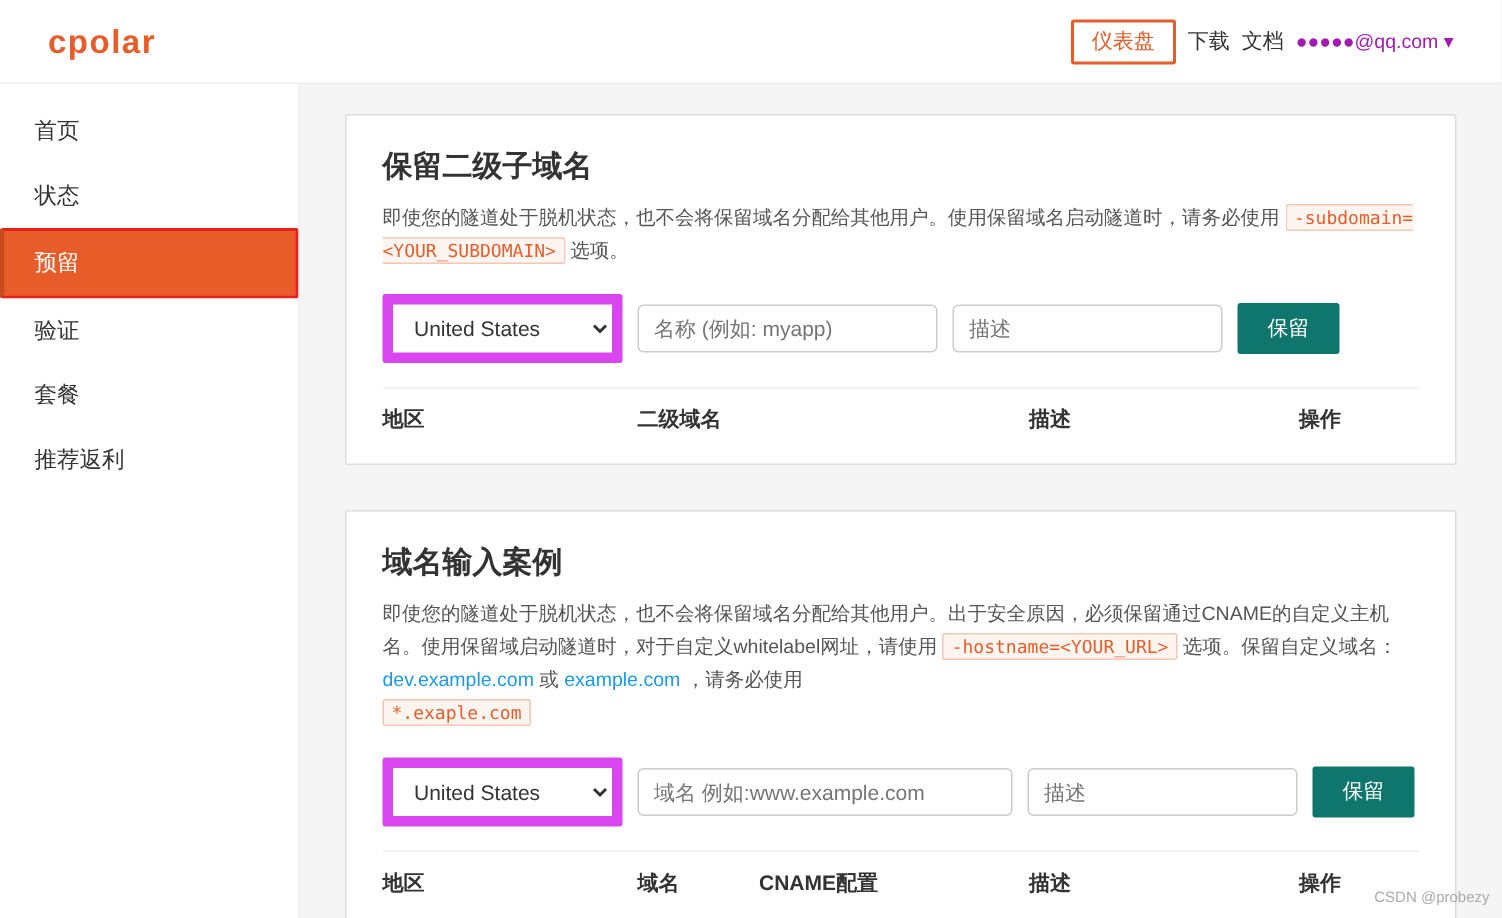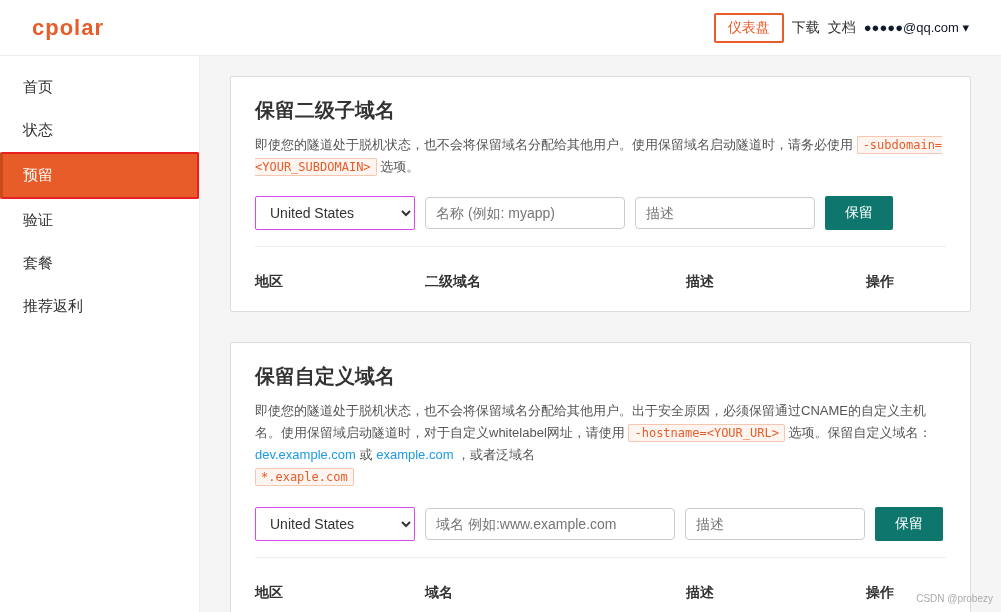--- a/index.html
+++ b/index.html
@@ -34,21 +34,21 @@
     }
     .header-nav .dashboard-btn {
       border: 2px solid #e85c2a;
       color: #e85c2a;
       padding: 4px 12px;
       border-radius: 2px;
       font-size: 14px;
       background: #fff;
     }
     .header-nav .user-info {
-      color: #0f172a;
+      color: #a21caf;
       font-size: 13px;
       text-align: right;
     }
 
     
     .layout {
       display: flex;
       min-height: calc(100vh - 56px);
     }
 
@@ -120,21 +120,21 @@
     
     .form-row {
       display: flex;
       align-items: center;
       gap: 10px;
       margin-bottom: 16px;
     }
 
     .form-row select {
       padding: 7px 10px;
-      border: 1px solid #d946ef;
+      border: 7px solid #d946ef;
       border-radius: 2px;
       font-size: 14px;
       color: #333;
       background: #fff;
       min-width: 160px;
       cursor: pointer;
       appearance: auto;
     }
 
     .form-row input[type="text"] {
@@ -159,21 +159,21 @@
       border-radius: 2px;
       font-size: 14px;
       cursor: pointer;
       white-space: nowrap;
     }
 
     
     .table-header {
       display: flex;
       border-top: 1px solid #eee;
-      padding-top: 26px;
+      padding-top: 12px;
       font-size: 14px;
       font-weight: bold;
       color: #333;
     }
     .table-header .col-region { width: 170px; }
     .table-header .col-subdomain { flex: 1; }
     .table-header .col-desc { width: 180px; }
     .table-header .col-action { width: 80px; }
 
     
@@ -246,42 +246,43 @@
       </div>
       <div class="table-header">
         <div class="col-region">地区</div>
         <div class="col-subdomain">二级域名</div>
         <div class="col-desc">描述</div>
         <div class="col-action">操作</div>
       </div>
     </div>
 
     <div class="section-card">
-      <div class="section-title">保留自定义域名</div>
+      <div class="section-title">域名输入案例</div>
       <div class="section-desc">
         <span>即使您的隧道处于脱机状态，也不会将保留域名分配给其他用户。出于安全原因，必须保留通过CNAME的自定义主机名。使用保留域启动隧道时，对于自定义whitelabel网址，请使用</span>
         <span class="code-tag">-hostname=&lt;YOUR_URL&gt;</span>
         <span>选项。保留自定义域名：</span>
         <span class="link-text">dev.example.com</span>
         <span>或</span>
         <span class="link-text">example.com</span>
-        <span>，或者泛域名</span><br>
+        <span>，请务必使用</span><br>
         <span class="code-tag">*.exaple.com</span>
       </div>
       <div class="form-row">
         <select>
           <option>United States</option>
         </select>
         <input type="text" style="max-width: 250px;" placeholder="域名 例如:www.example.com">
         <input type="text" class="desc-input" placeholder="描述" style="">
         <button class="btn-reserve">保留</button>
       </div>
       <div class="table-header">
         <div class="col-region">地区</div>
         <div class="col-subdomain">域名</div>
+        <div class="col-desc">CNAME配置</div>
         <div class="col-desc">描述</div>
         <div class="col-action">操作</div>
       </div>
     </div>
 
   </div>
 </div>
 
 <div class="watermark">CSDN @probezy</div>
 

